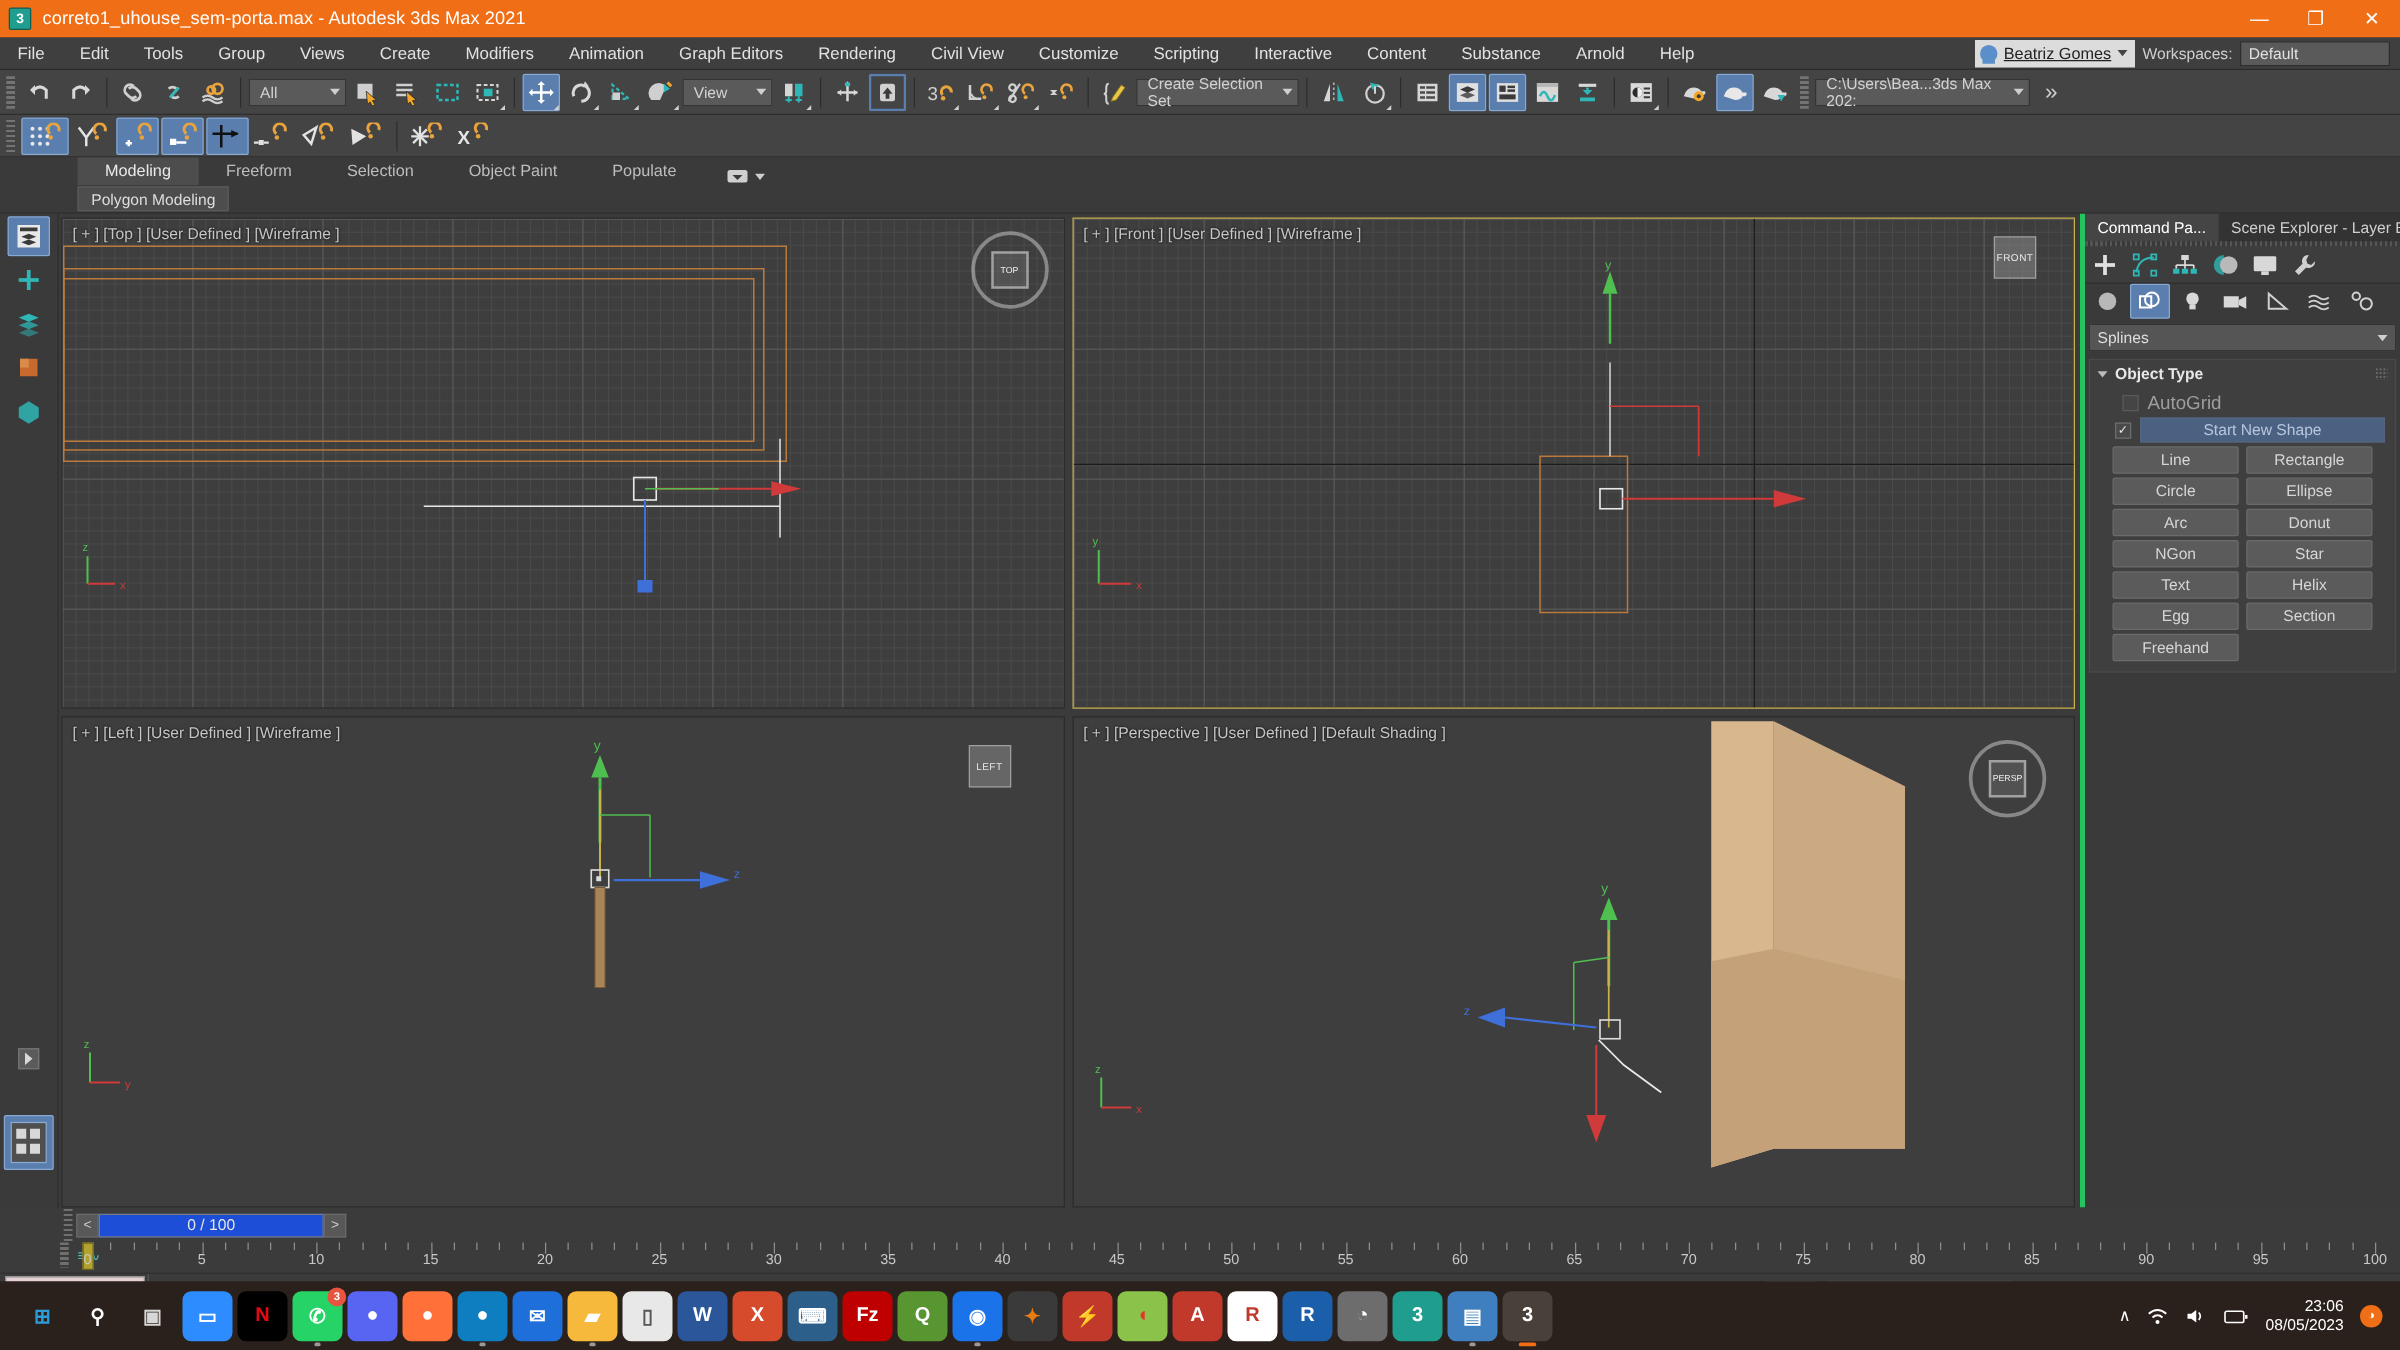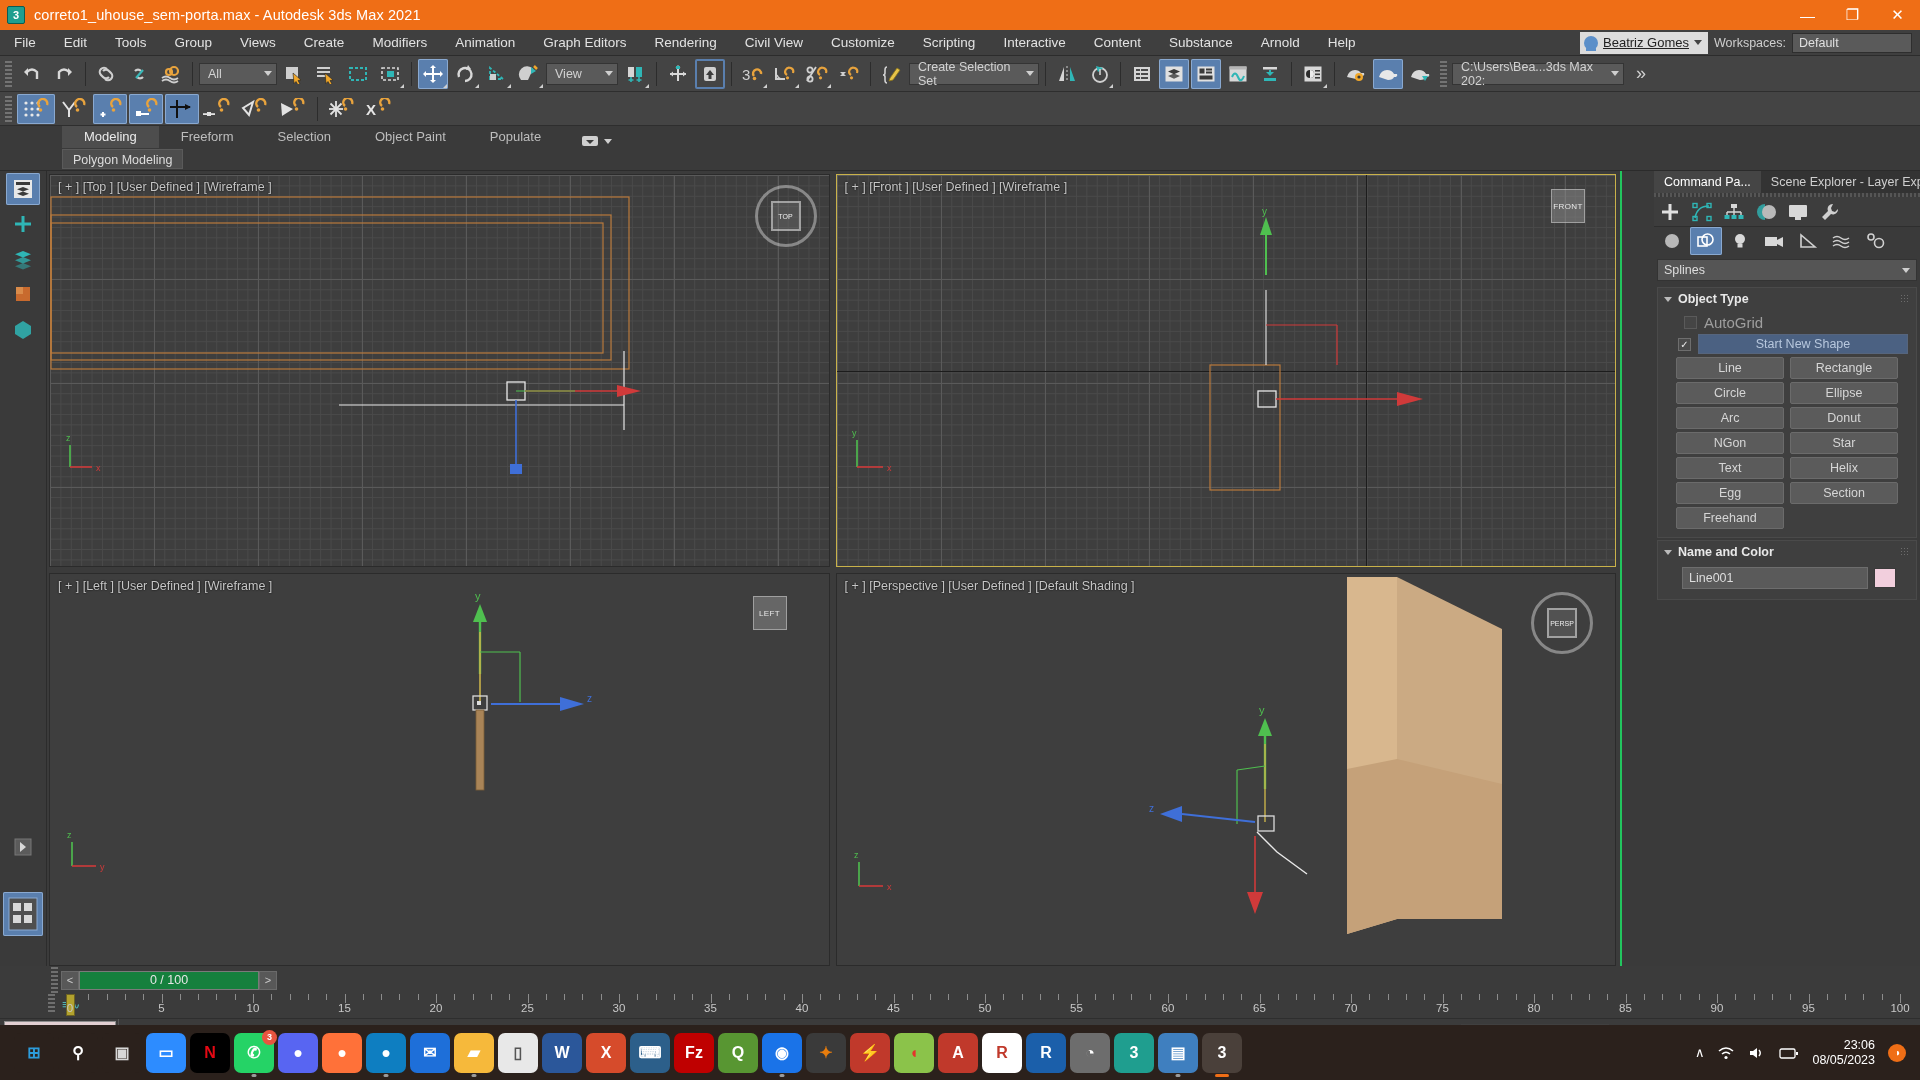--- a/index.html
+++ b/index.html
@@ -78,21 +78,21 @@
   .axis-v{position:absolute;top:0;bottom:0;width:1px;background:#1c1c1c;}
   .vcube{ position:absolute; top:14px; right:18px; width:46px;height:46px;}
   .vcube .cb{ width:34px;height:34px;background:rgba(150,150,150,.45);border:1px solid rgba(215,215,215,.5);
      color:#e8e8e8;font-size:8px;display:flex;align-items:center;justify-content:center;letter-spacing:.4px;}
   .navwheel{ position:absolute; top:10px; right:12px; width:62px;height:62px;border-radius:50%;
      border:3px solid rgba(225,225,225,.45);display:flex;align-items:center;justify-content:center;}
   .navwheel .inn{width:30px;height:30px;border:2px solid rgba(225,225,225,.55);background:rgba(130,130,130,.3);
      color:#eee;font-size:7px;display:flex;align-items:center;justify-content:center;}
 
   
-  .cmdpanel{ width:300px; background:#3a3a3a; display:flex; flex-direction:column; border-left:2px solid #22c55e;padding-left:32px;}
+  .cmdpanel{ width:256px; background:#3a3a3a; display:flex; flex-direction:column; border-left:4px solid #22c55e;}
   .cp-tabs{ display:flex; height:22px; font-size:12.5px; background:#333;}
   .cp-tab{ padding:3px 10px; color:#cfcfcf; line-height:16px; white-space:nowrap;}
   .cp-tab.sel{ background:#454545; color:#fff;}
   .cp-dots{height:4px;background:repeating-linear-gradient(to right,#777 0 2px,transparent 2px 4px);opacity:.45;}
   .cp-iconrow{ display:flex; align-items:center; height:30px; background:#3d3d3d; border-bottom:1px solid #2e2e2e;}
   .cpi{ width:32px;height:28px;display:flex;align-items:center;justify-content:center;}
   .cpi.sel{ background:#5a7fae; border-radius:2px; box-shadow:inset 0 0 0 1px #8aa9d0;}
   .cp-iconrow2{ display:flex; align-items:center; height:28px; gap:2px; padding-left:2px;}
   .cp-combo{ margin:4px 3px; height:22px; background:#555; border:1px solid #333; display:flex;
      align-items:center; padding:0 6px; font-size:12.5px; color:#ddd;}
@@ -114,21 +114,21 @@
      text-align:center; padding:3px 0; border-radius:2px;}
   .obtn.wide{grid-column:1/2;}
   .nc-row{display:flex;gap:6px;align-items:center;padding:2px 12px 2px 16px;}
   .nc-input{flex:1;background:#5a5a5a;border:1px solid #6d6d6d;color:#ddd;font-size:12.5px;padding:3px 6px;}
   .nc-swatch{width:22px;height:20px;background:#f2cfdd;border:1px solid #3a3a3a;}
 
   
   .timebar{ flex:0 0 28px; background:#3b3b3b; display:flex; align-items:center; padding-left:48px; gap:0;}
   .tb-arrow{ width:18px;height:19px;background:#585858;border:1px solid #6a6a6a;color:#ccc;font-size:11px;
      display:flex;align-items:center;justify-content:center;}
-  .tb-field{ width:180px;height:19px;background:#15803d;border:1px solid #7a7a7a;color:#e6e6e6;font-size:12.5px;
+  .tb-field{ width:180px;height:19px;background:#1d4ed8;border:1px solid #7a7a7a;color:#e6e6e6;font-size:12.5px;
      display:flex;align-items:center;justify-content:center;}
   .ruler{ flex:0 0 24px; background:#3b3b3b; position:relative; display:flex; align-items:flex-start;}
   .ruler .marks{position:absolute;left:60px;right:0;top:0;height:24px;}
   .tick{position:absolute;top:0;width:1px;background:#8c8c8c;}
   .tlab{position:absolute;top:8px;font-size:11.5px;color:#c8c8c8;transform:translateX(-50%);}
   .curvebtn{position:absolute;left:62px;top:3px;color:#4fb6b6;font-size:13px;}
   .playhead{position:absolute;top:0;width:9px;height:22px;background:#b2a22e;border:1px solid #6d6222;}
 
   
   .statusbar{ flex:0 0 62px; background:#3b3b3b; display:flex; align-items:stretch; border-top:1px solid #2e2e2e;}
@@ -950,33 +950,20 @@
             <div class="obtn">Star</div>
             <div class="obtn">Text</div>
             <div class="obtn">Helix</div>
             <div class="obtn">Egg</div>
             <div class="obtn">Section</div>
             <div class="obtn wide">Freehand</div>
           </div>
         </div>
       </div>
 
-      <div class="rollup">
-        <div class="ro-head">
-          <span class="ro-arrow"></span>
-          <span>Name and Color</span>
-          <span class="ro-grip"></span>
-        </div>
-        <div class="ro-body">
-          <div class="nc-row">
-            <div class="nc-input">Line001</div>
-            <div class="nc-swatch"></div>
-          </div>
-        </div>
-      </div>
     </div>
   </div>
 
   <div class="timebar">
     <div class="grip"></div>
     <div class="tb-arrow">&lt;</div>
     <div class="tb-field">0 / 100</div>
     <div class="tb-arrow">&gt;</div>
   </div>
 

